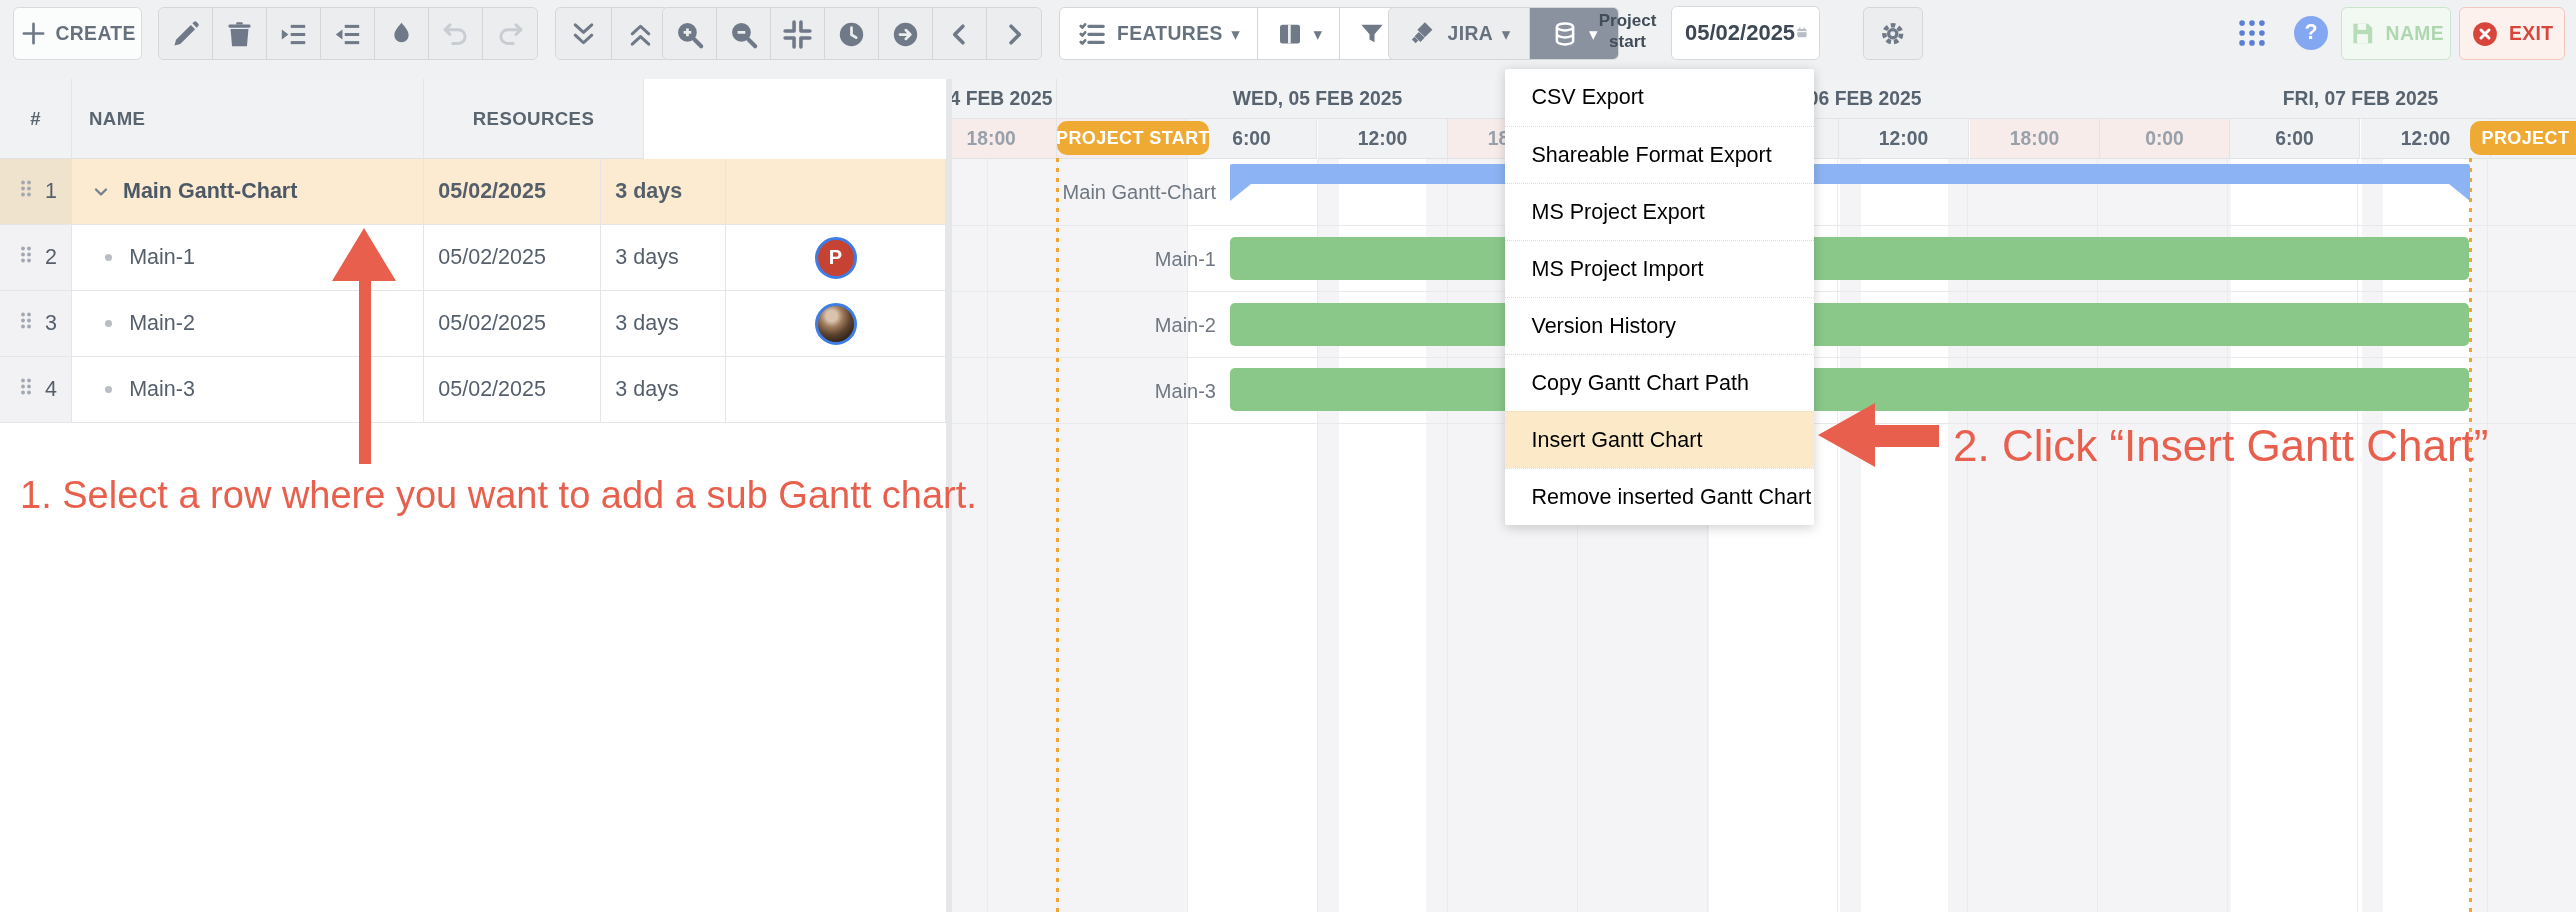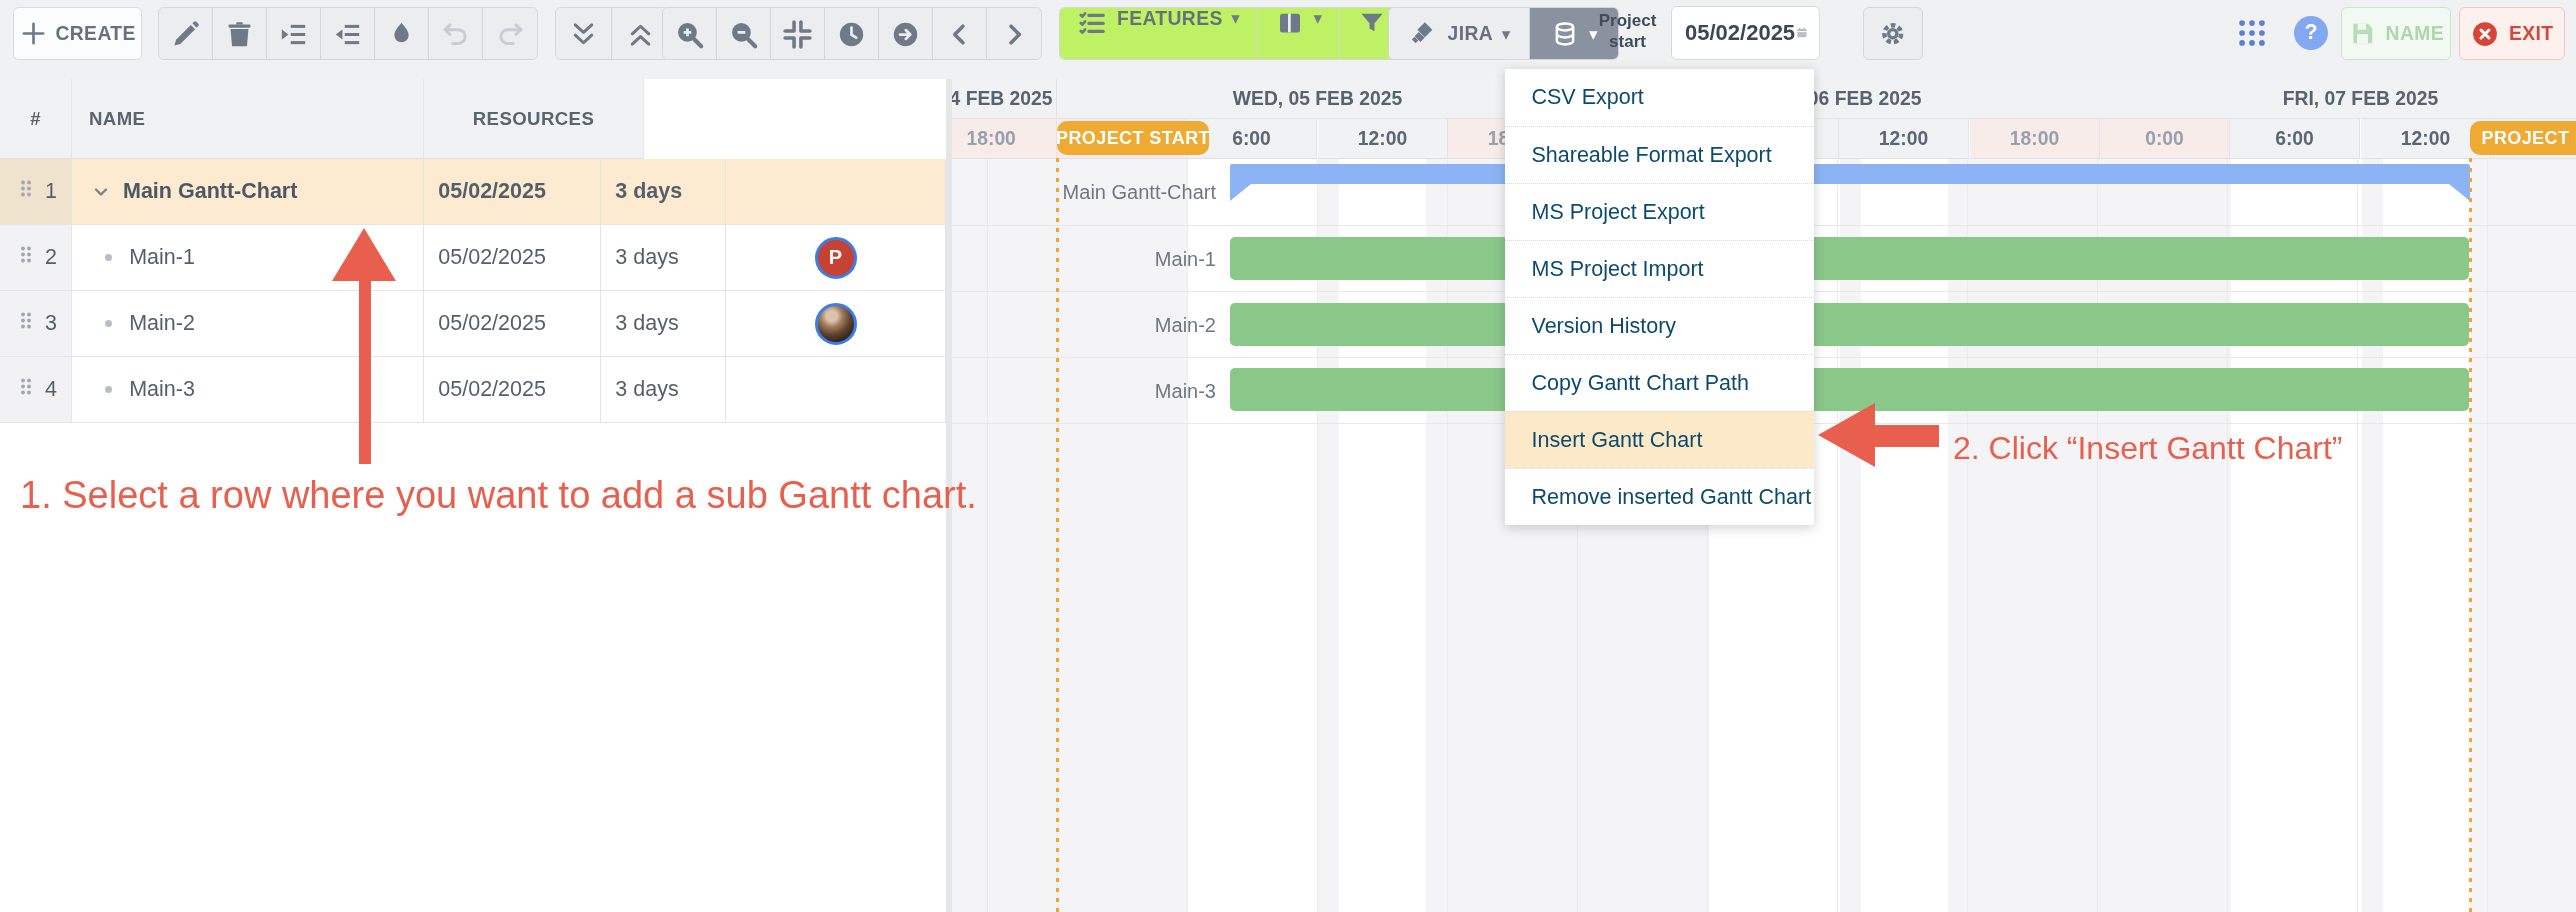--- a/index.html
+++ b/index.html
@@ -19,21 +19,21 @@
   .ic-stroke { stroke:#6f7987; stroke-width:2.2; fill:none; stroke-linecap:round; stroke-linejoin:round; }
   .ic-dis { stroke:#c9cdd3; stroke-width:2.2; fill:none; stroke-linecap:round; stroke-linejoin:round; }
   .tb-label { font-size:19.3px; font-weight:bold; color:#67717e; letter-spacing:0.4px; }
   .caret { font-size:17px; color:#6f7987; margin-left:8.6px; }
   #create-btn { left:13px; width:129px; gap:7.2px; }
   #main-group { left:158px; }
   #collapse-group { left:555px; }
   #view-group { left:662px; }
   #features-group { left:1059px; }
   #jira-group { left:1388px; }
-  .feat-btn { padding:0 17px; height:52px; display:flex; background:#bef264; border-right:0.7px solid #d4d7da; }
+  .feat-btn { padding:0 17px; height:52px; display:flex; align-items:center; background:#ffffff; border-right:0.7px solid #d4d7da; }
   .jira-btn { padding:0 18.6px; height:52px; display:flex; align-items:center; background:#ebedee; }
   #export-btn { background:#8a92a0; width:89px; justify-content:center; border-left:0.7px solid #d4d7da; }
   #export-btn .caret { color:#ffffff; }
   #project-start-label { position:absolute; left:1593px; top:10px; width:69px; font-size:17px; line-height:21px; color:#414d59; text-align:center; font-weight:bold; }
   #project-start-input { position:absolute; left:1671px; top:5.7px; width:149px; height:54px; background:#ffffff; border:0.7px solid #d6d9dc; border-radius:5.7px; display:flex; align-items:center; padding:0 10px 0 13px; }
   #project-start-input .val { font-size:22px; color:#3d4854; font-weight:bold; flex:1; }
   #gear-btn { left:1863px; width:60px; }
   #grid-icon { position:absolute; left:2235px; top:15.8px; }
   #help-btn { position:absolute; left:2294px; top:15.8px; width:34px; height:34px; border-radius:50%; background:#84a7f2; color:#ffffff; font-size:21.5px; font-weight:bold; display:flex; align-items:center; justify-content:center; }
   #save-btn { left:2341px; width:110px; background:#f2f8f2; border:0.7px solid #cbe5cc; gap:8.6px; }
@@ -80,32 +80,32 @@
   #bar-summary .notch-l { position:absolute; left:0; top:20px; width:0; height:0; border-top:17px solid #8cb4f4; border-right:21.5px solid transparent; }
   #bar-summary .notch-r { position:absolute; right:0; top:20px; width:0; height:0; border-top:17px solid #8cb4f4; border-left:21.5px solid transparent; }
   .badge { position:absolute; top:42px; height:34px; background:#eeaa33; border-radius:10px; color:#ffffff; font-size:18px; font-weight:bold; letter-spacing:0.4px; display:flex; align-items:center; z-index:8; overflow:hidden; white-space:nowrap; }
   #badge-start { left:111px; width:152px; justify-content:center; }
   #badge-end { left:1524px; width:129px; padding-left:11.5px; justify-content:flex-start; }
   .dotted-line { position:absolute; top:79px; width:2.9px; height:755px; z-index:7;
      background-image:repeating-linear-gradient(to bottom, #f0a62e 0 4.3px, transparent 4.3px 10px); }
 
   
   #export-menu { position:absolute; left:1505px; top:69px; width:309px; background:#ffffff; box-shadow:0 2.1px 11.5px rgba(0,0,0,0.18); border-radius:2.1px; z-index:50; }
-  .menu-item { height:57px; display:flex; align-items:center; padding-left:26.5px; font-size:21.5px; color:#0c4a6e; }
+  .menu-item { height:57px; display:flex; align-items:center; padding-left:26.5px; font-size:21.5px; color:#000000; }
   .menu-item + .menu-item { border-top:1.4px dotted #dcdcdc; }
   .menu-item.hl { background:#fbe9c7; }
 
   
   .red { color:#e8604d; }
   #arrow1-head { position:absolute; left:332px; top:228px; width:0; height:0; border-left:32px solid transparent; border-right:32px solid transparent; border-bottom:53px solid #e8604d; z-index:30; }
   #arrow1-stem { position:absolute; left:359px; top:279px; width:11.5px; height:185px; background:#e8604d; z-index:30; }
   #note1 { position:absolute; left:20px; top:474px; font-size:38px; z-index:30; white-space:nowrap; }
   #arrow2-head { position:absolute; left:1818px; top:403px; width:0; height:0; border-top:32px solid transparent; border-bottom:32px solid transparent; border-right:57px solid #e8604d; z-index:60; }
   #arrow2-stem { position:absolute; left:1873px; top:425px; width:66px; height:21.5px; background:#e8604d; z-index:60; }
-  #note2 { position:absolute; left:1953px; top:430px; font-size:32px; z-index:60; white-space:nowrap; }
+  #note2 { position:absolute; left:1953px; top:421px; font-size:44px; z-index:60; white-space:nowrap; }
 </style>
 </head>
 <body>
 
 <div id="app">
 
   <div id="toolbar">
     <div id="create-btn" class="tb-abs btn-like">
       <svg viewBox="0 0 24 24" width="29" height="29">
           <path class="ic-stroke" d="M12 4v16M4 12h16"></path>

